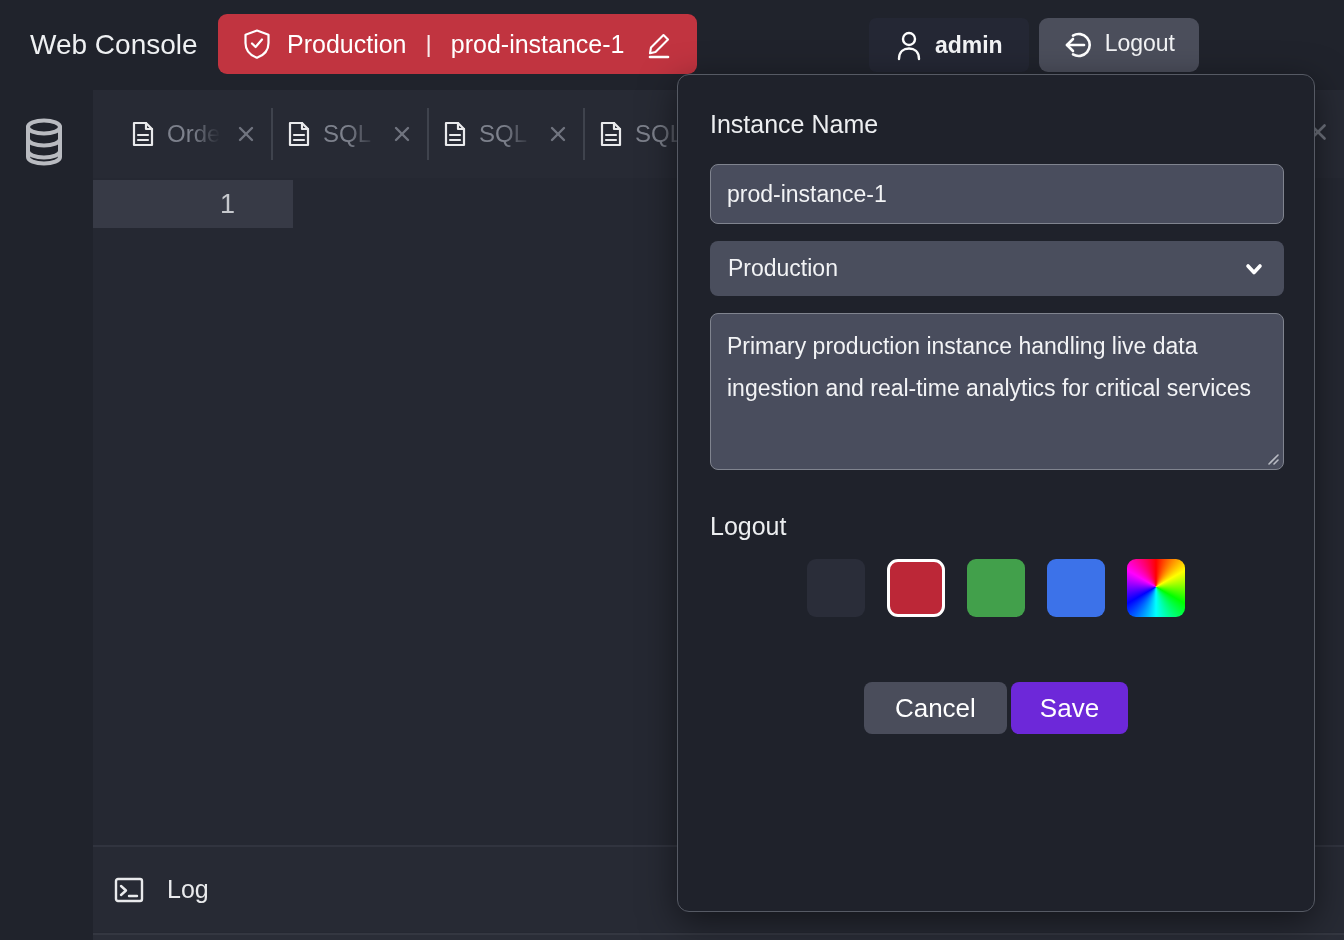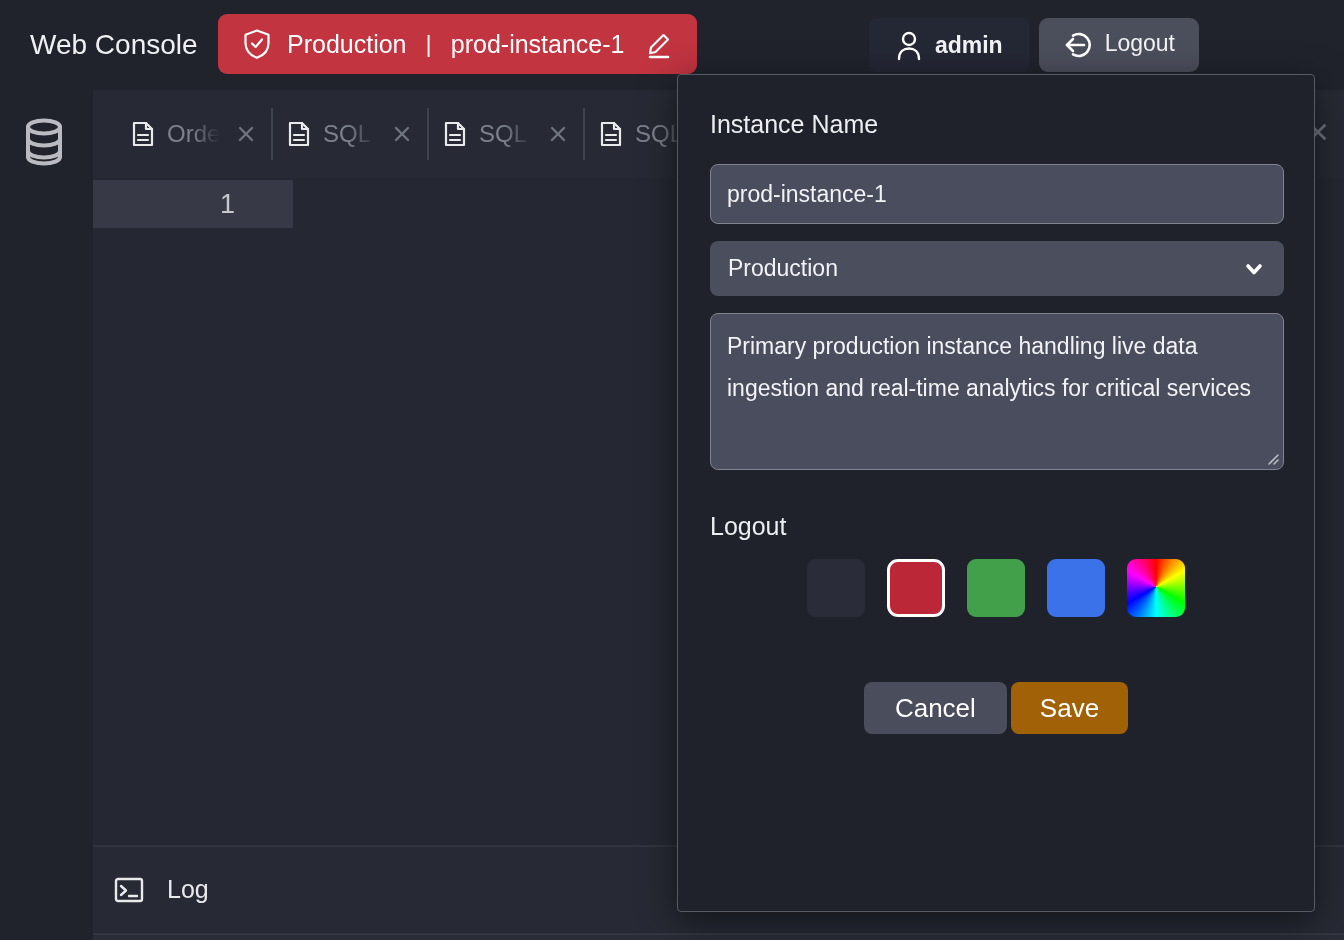--- a/index.html
+++ b/index.html
@@ -50,21 +50,21 @@
   
   .logbar { position:absolute; left:0; top:755px; width:1251px; height:87px; background:#272a34;
             border-top:2px solid #31343f; display:flex; align-items:center; gap:22px;
             padding-left:20px; cursor:pointer; }
   .logbar .log-label { color:#e9eaec; font-size:25px; }
   .bottomstrip { position:absolute; left:0; top:843px; width:1251px; height:7px; background:#2a2d37;
                  border-top:2px solid #343741; }
 
   
   .modal { position:absolute; left:677px; top:74px; width:638px; height:838px; background:#1f222b;
-           border:1px solid #565a64; border-radius:4px; box-shadow:0 10px 36px rgba(0,0,0,.5);
+           border:1px solid #565a64; border-radius:12px; box-shadow:0 10px 36px rgba(0,0,0,.5);
            padding:32px; z-index:10; }
   .field-label { color:#eceef0; font-size:25px; line-height:34px; }
   .m-gap-a { margin-top:23px; }
   .text-input { width:574px; height:60px; background:#494d5d; border:1px solid #80848f;
                 border-radius:8px; color:#f2f3f5; font-size:23px; padding:0 16px;
                 font-family:inherit; outline:none; }
   .label-2 { margin-top:39px; }
   .select { margin-top:17px; width:574px; height:55px; background:#4a4e5d; border-radius:8px;
             display:flex; align-items:center; justify-content:space-between; padding:0 18px;
             cursor:pointer; }
@@ -75,21 +75,21 @@
               padding:11px 16px; font-family:inherit; resize:none; outline:none; display:block; }
   .resize-handle { position:absolute; right:5px; bottom:5px; }
   .swatch-row { margin-top:16px; display:flex; justify-content:center; gap:22px; }
   .swatch { width:58px; height:58px; border-radius:9px; cursor:pointer; }
   .swatch.selected { border:3px solid #ffffff; border-radius:11px; }
   .swatch.rainbow { background:conic-gradient(from 0deg at 50% 48%, red, yellow, lime, cyan, blue, magenta, red); }
   .btn-row { margin-top:65px; display:flex; justify-content:center; gap:4px; }
   .btn { height:52px; border:none; border-radius:8px; font-size:26px; font-family:inherit;
          color:#ffffff; cursor:pointer; }
   .btn-cancel { background:#4a4d5b; padding:0 31px; }
-  .btn-save { background:#a16207; padding:0 29px; }
+  .btn-save { background:#6d28d9; padding:0 29px; }
 
   svg { display:block; }
 </style>
 </head>
 <body>
 
 <div class="screen">
 
   <header class="topbar">
     <div class="app-title">Web Console</div>

